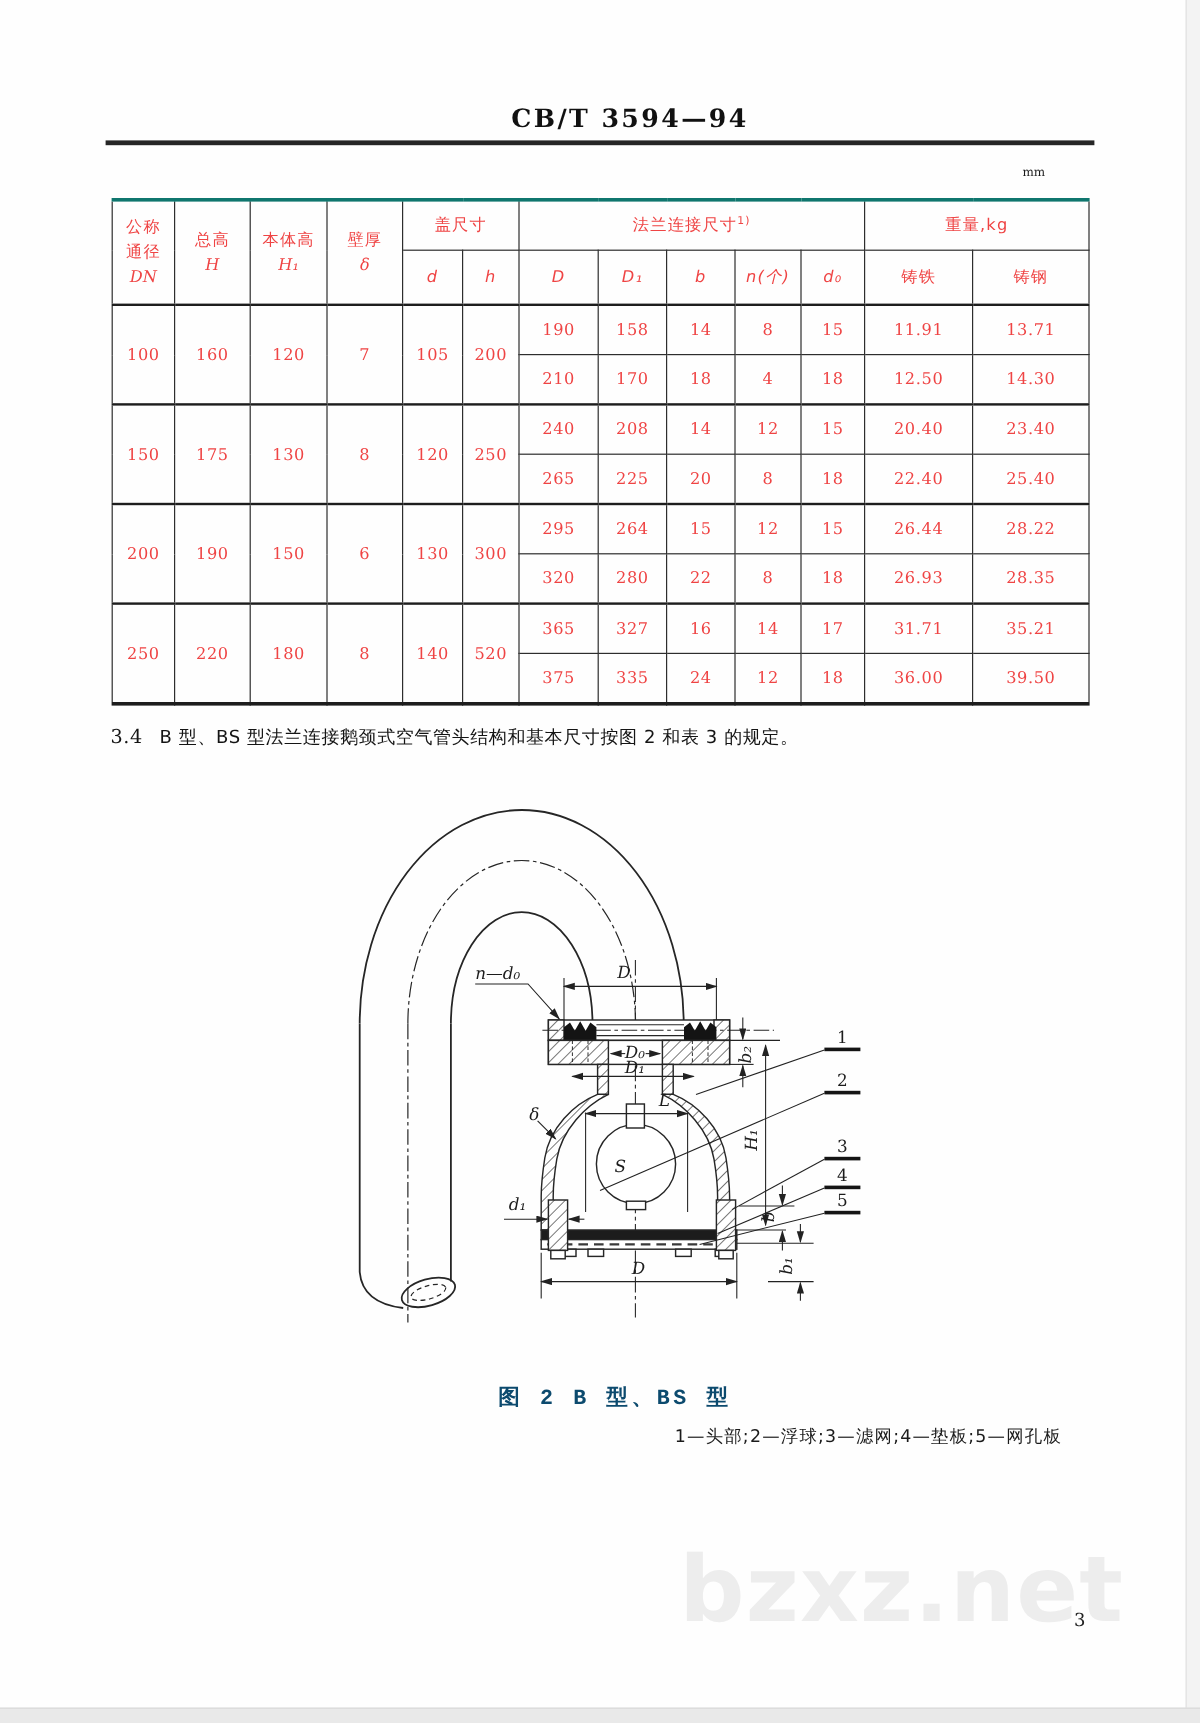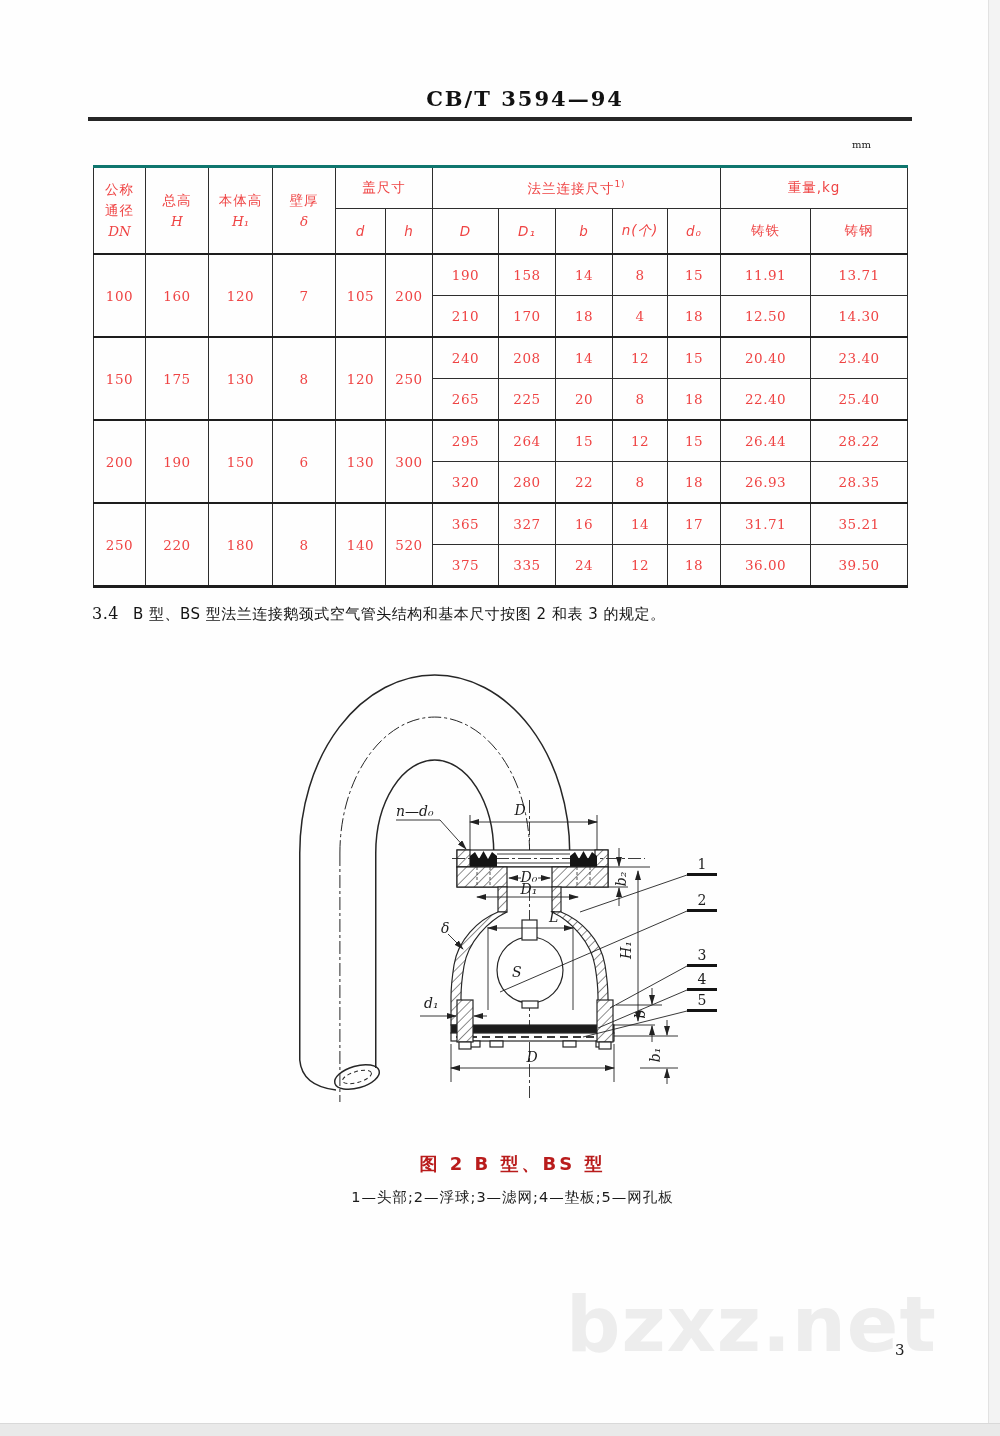--- a/index.html
+++ b/index.html
@@ -44,22 +44,22 @@
   sup.fn { font-size:9px; vertical-align:super; }
 
   .note-line { top:580px; left:116px; font-size:13.5px; letter-spacing:0.5px; color:#1a1a1a; }
   .sec-line  { top:604px; left:92px;  font-size:15px;   letter-spacing:0.5px; color:#141414; }
   .sec-line .num { font-family:"DejaVu Serif", serif; font-size:16px; margin-right:14px; }
 
   
   .figure-svg { top:648px; left:240px; }
   svg text { font-family:"DejaVu Serif", serif; fill:#1c1c1c; }
   .fig-caption { top:1152px; left:240px; width:545px; text-align:center;
-                 font-size:18px; font-weight:bold; letter-spacing:3px; color:#b91c1c; }
-  .fig-legend  { top:1188px; left:140px; width:745px; text-align:center;
+                 font-size:18px; font-weight:bold; letter-spacing:3px; color:#0c4a6e;font-family:Liberation Mono, monospace; }
+  .fig-legend  { top:1188px; left:140px; width:745px; text-align:right;
                  font-size:14.5px; letter-spacing:1px; color:#1b1b1b; }
 
   .watermark { top:1280px; left:566px; font-family:"DejaVu Sans", sans-serif;
                font-weight:bold; font-size:76px; color:#ededed; letter-spacing:1px; }
   .page-num  { top:1341px; left:895px; font-family:"DejaVu Serif", serif; font-size:15px; color:#222; }
 
   .bottom-band { left:0; bottom:0; width:1000px; height:12px; background:#e9e9e9; border-top:1px solid #d9d9d9; }
   .right-band  { top:0; right:0; width:11px; height:1436px; background:#f3f3f3; border-left:1px solid #e2e2e2; }
 </style>
 </head>

